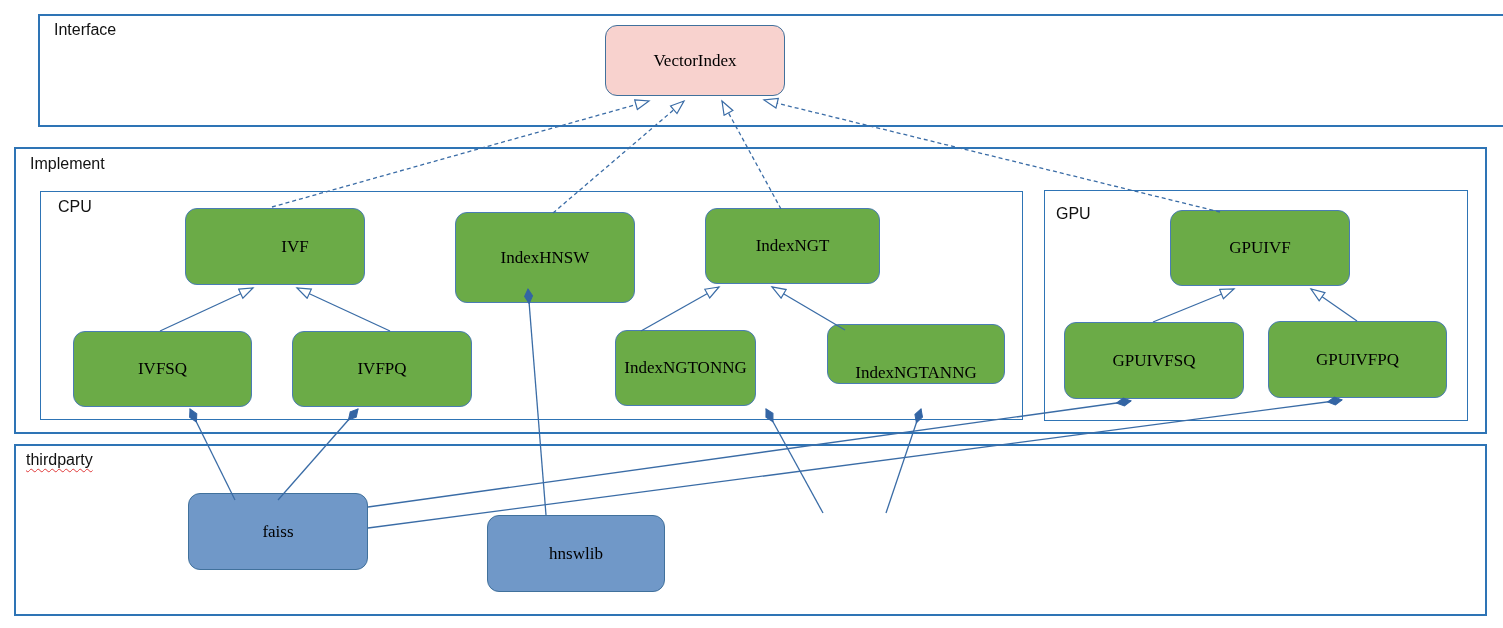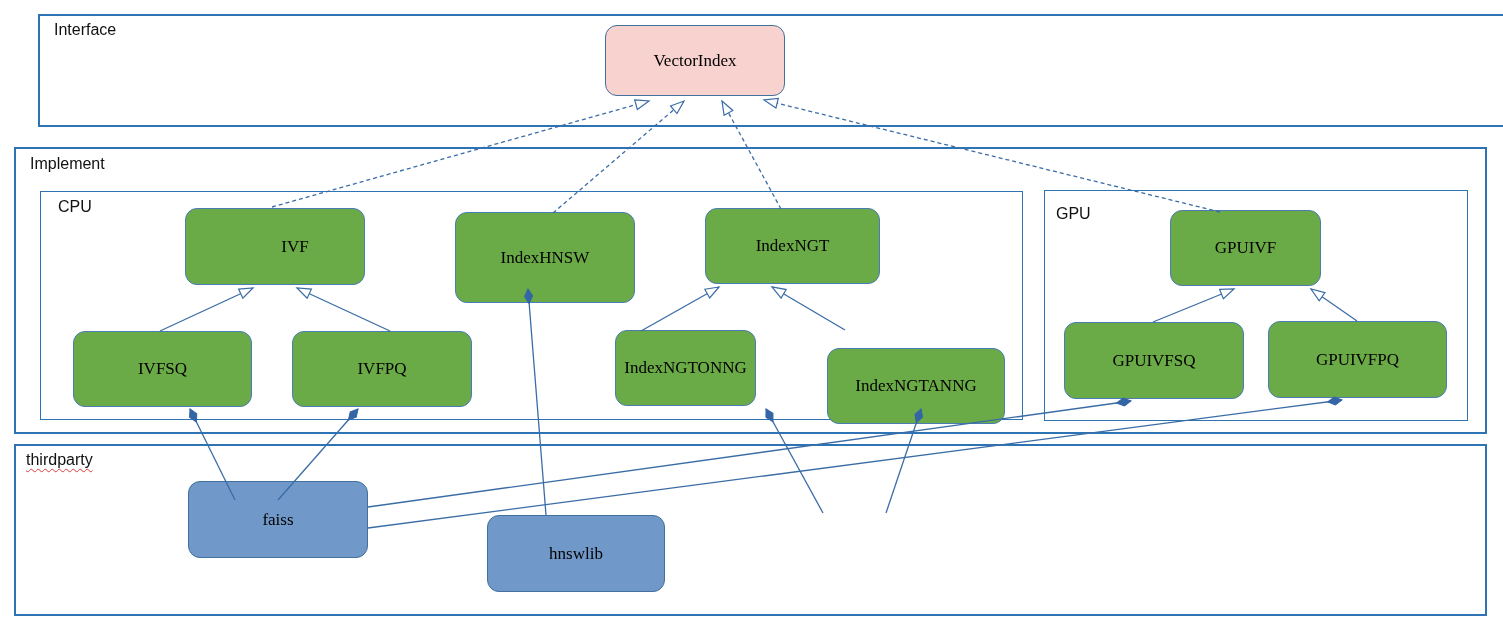--- a/index.html
+++ b/index.html
@@ -76,37 +76,37 @@
   </div>
 
   <div class="node impl" style="left:292px; top:331px; width:180px; height:76px;">
     <span>IVFPQ</span>
   </div>
 
   <div class="node impl" style="left:615px; top:330px; width:141px; height:76px;">
     <span>IndexNGTONNG</span>
   </div>
 
-  <div class="node impl" style="left:827px; top:348px; width:178px; height:76px;">
+  <div class="node impl" style="left:827px; top:324px; width:178px; height:60px;align-items:flex-end;">
     <span>IndexNGTANNG</span>
   </div>
 
-  <div class="node impl" style="left:1170px; top:210px; width:151px; height:76px;">
+  <div class="node impl" style="left:1170px; top:210px; width:180px; height:76px;">
     <span>GPUIVF</span>
   </div>
 
   <div class="node impl" style="left:1064px; top:322px; width:180px; height:77px;">
     <span>GPUIVFSQ</span>
   </div>
 
   <div class="node impl" style="left:1268px; top:321px; width:179px; height:77px;">
     <span>GPUIVFPQ</span>
   </div>
 
-  <div class="node tp" style="left:188px; top:481px; width:180px; height:77px;">
+  <div class="node tp" style="left:188px; top:493px; width:180px; height:77px;">
     <span>faiss</span>
   </div>
 
   <div class="node tp" style="left:487px; top:515px; width:178px; height:77px;">
     <span>hnswlib</span>
   </div>
 
 
   <svg id="edges" width="1503" height="628" viewBox="0 0 1503 628">
     <defs>

